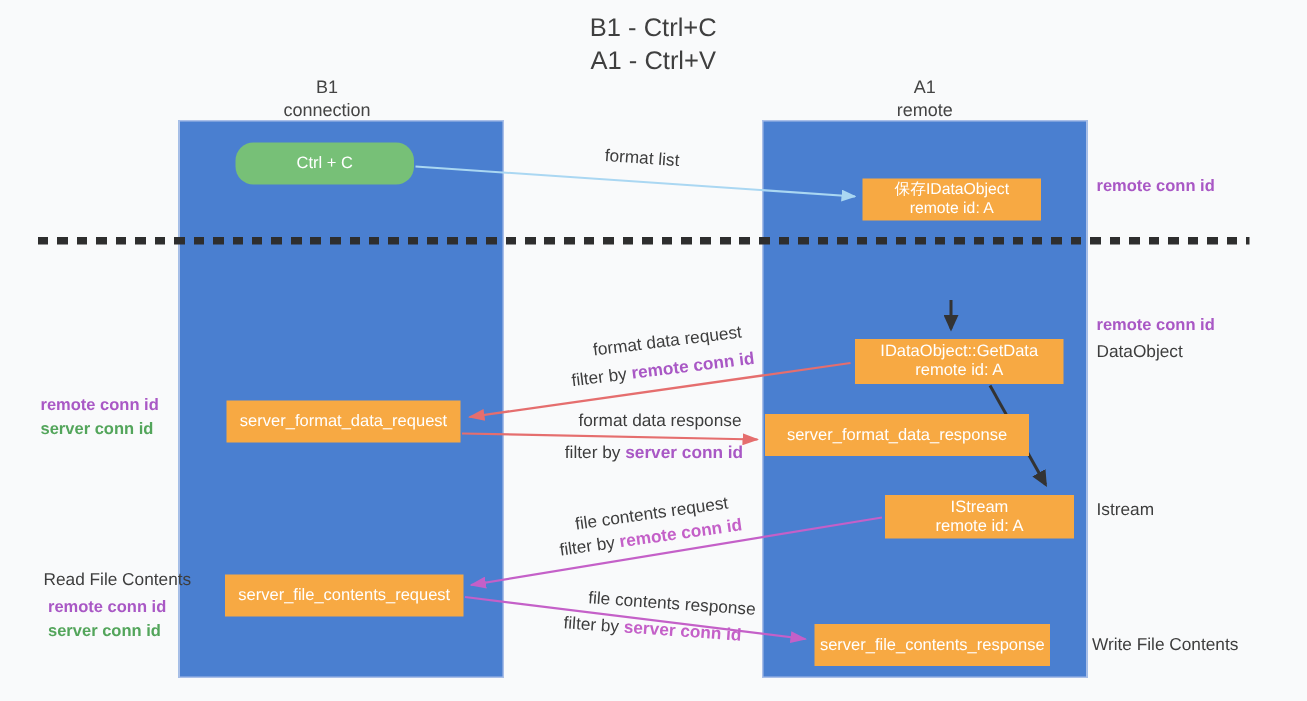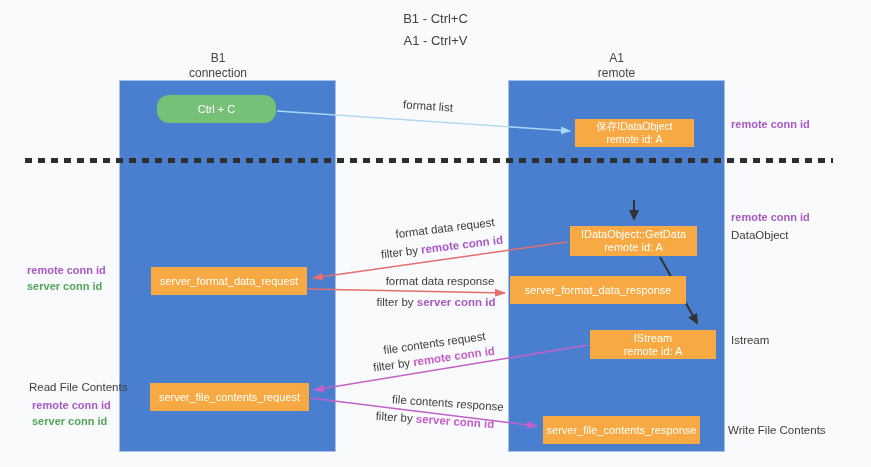--- a/index.html
+++ b/index.html
@@ -1,18 +1,18 @@
 <!DOCTYPE html>
 <html><head>
 <meta charset="utf-8">
 <style>
   html,body{margin:0;padding:0;background:#f9fafb;font-family:"Liberation Sans",sans-serif;}
   #canvas{position:relative;width:871px;height:467px;background:#f9fafb;overflow:hidden;}
   .abs{position:absolute;}
-  .title{left:0;top:8px;width:871px;text-align:center;font-size:13px;line-height:22px;color:#3f3f3f;}
+  .title{left:0;top:8px;width:871px;text-align:center;font-size:17px;line-height:22px;color:#3f3f3f;}
   .lane-head{text-align:center;font-size:12px;line-height:15px;color:#444;}
   .lane{background:#4a7fd0;border:1px solid #aabfe8;box-sizing:border-box;}
   .node{box-sizing:border-box;color:#fff;text-align:center;display:flex;flex-direction:column;justify-content:center;font-size:11px;line-height:13px;z-index:3;}
   .orange{background:#f7a943;}
   .green{background:#77c077;}
   .lbl{font-size:11.5px;color:#3d3d3d;text-align:center;white-space:nowrap;}
   .purple{color:#a958c5;font-weight:bold;}
   .magenta{color:#c460c8;font-weight:bold;}
   .greentxt{color:#53a55b;font-weight:bold;}
   .plain{color:#3d3d3d;font-weight:normal;}
@@ -67,21 +67,21 @@
     <line x1="310" y1="398" x2="537" y2="426" stroke="#c460c8" stroke-width="1.5" marker-end="url(#m-mag)"></line>
   </svg>
 
   <div class="abs node green" style="left:157px;top:95px;width:119px;height:28px;border-radius:12px;">
     <div>Ctrl + C</div>
   </div>
   <div class="abs node orange" style="left:575px;top:119px;width:119px;height:28px;font-size:10.5px;">
     <div>保存IDataObject</div>
     <div>remote id: A</div>
   </div>
-  <div class="abs node orange" style="left:570px;top:226px;width:127px;height:30px;">
+  <div class="abs node orange" style="left:570px;top:226px;width:139px;height:30px;">
     <div>IDataObject::GetData</div>
     <div>remote id: A</div>
   </div>
   <div class="abs node orange" style="left:151px;top:267px;width:156px;height:28px;">
     <div>server_format_data_request</div>
   </div>
   <div class="abs node orange" style="left:510px;top:276px;width:176px;height:28px;">
     <div>server_format_data_response</div>
   </div>
   <div class="abs node orange" style="left:590px;top:330px;width:126px;height:29px;">

